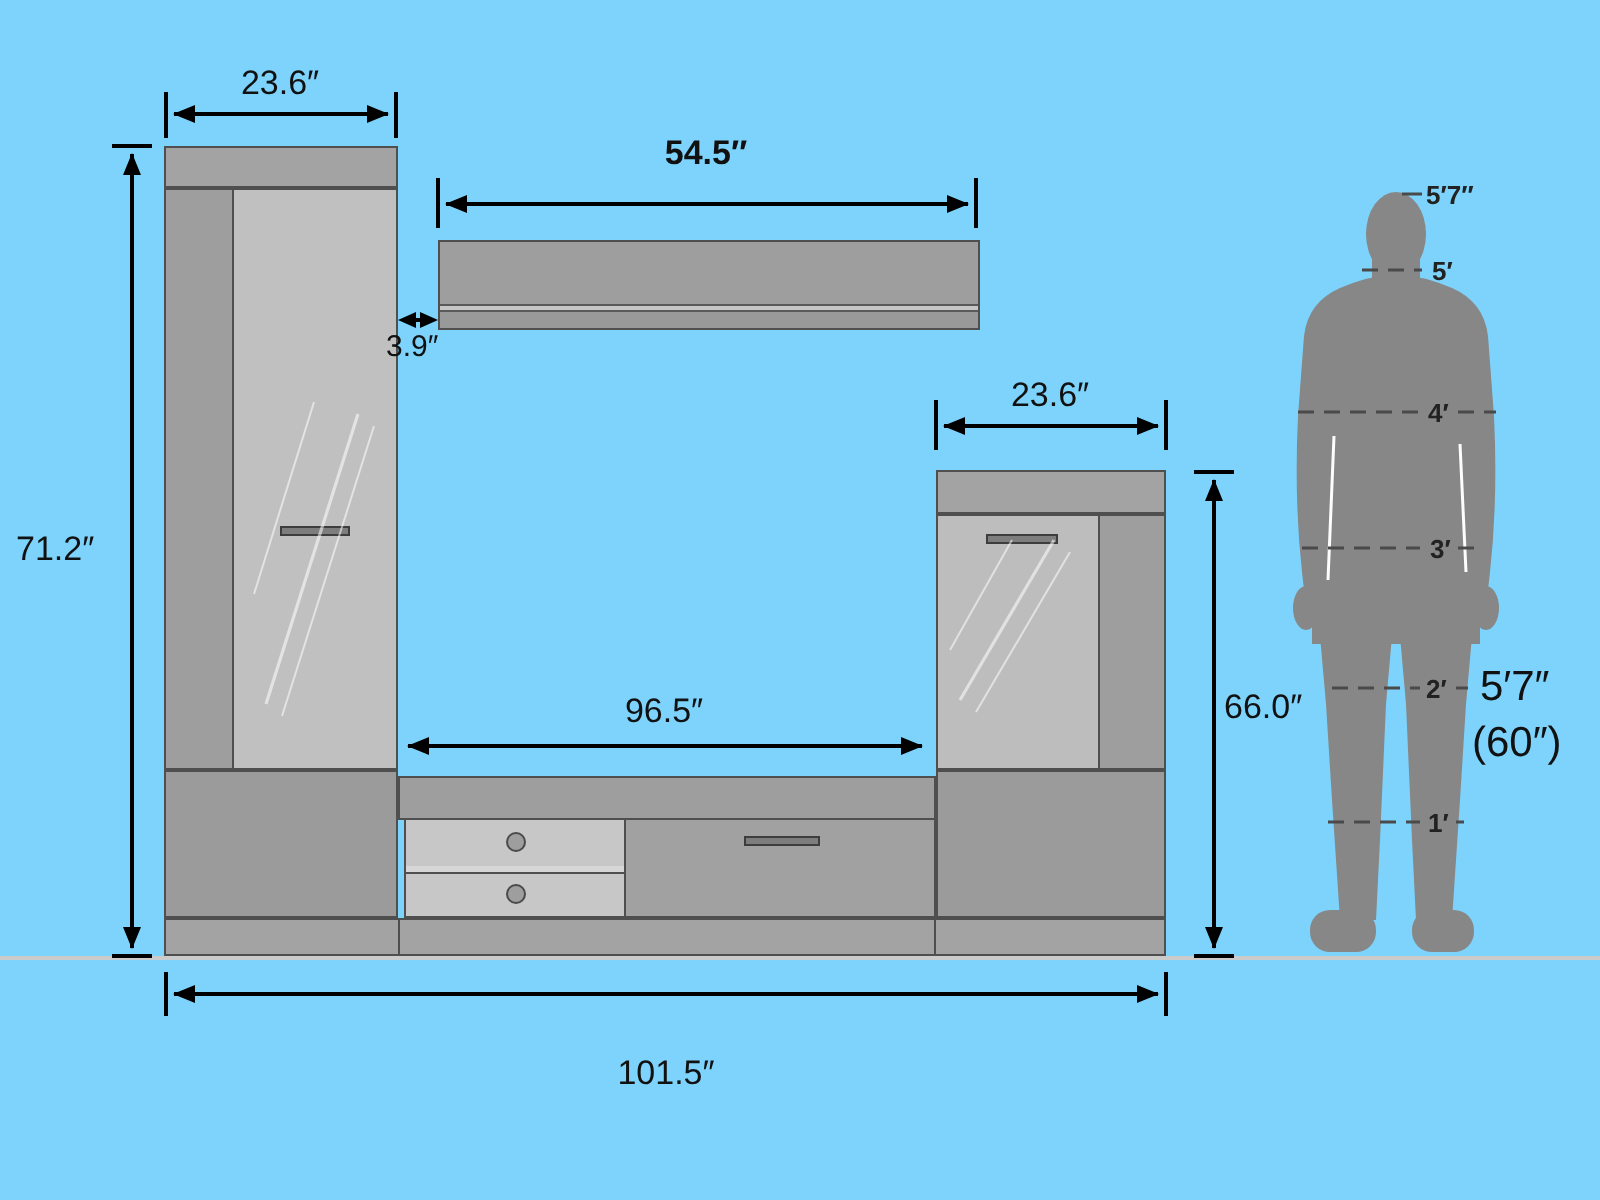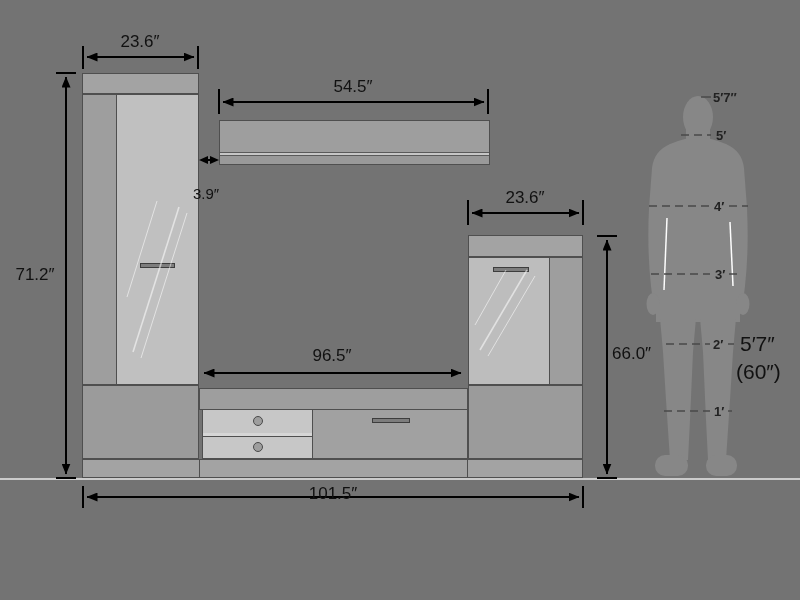--- a/index.html
+++ b/index.html
@@ -1,36 +1,36 @@
 <!DOCTYPE html>
 <html><head>
 <meta charset="utf-8">
 <style>
   html,body{margin:0;padding:0;background:#fff;}
-  #scene{position:relative;width:800px;height:600px;background:#737373;overflow:hidden;
+  #scene{position:relative;width:800px;height:600px;background:#7dd3fc;overflow:hidden;
          font-family:"Liberation Sans", sans-serif;color:#111;}
   .panel{position:absolute;box-sizing:border-box;border:1px solid #4f4f4f;}
   .p-band{background:#a3a3a3;}
   .p-stile{background:#9e9e9e;}
   .p-door{background:#c0c0c0;}
   .p-door-r{background:#bdbdbd;}
   .p-bottom{background:#9b9b9b;}
   .p-flap{background:#a1a1a1;}
   .p-drawer{background:#c7c7c7;}
   .p-plinth{background:#a3a3a3;}
   .handle{position:absolute;box-sizing:border-box;background:#7d7d7d;border:1px solid #3d3d3d;}
   .knob{position:absolute;box-sizing:border-box;width:10px;height:10px;border-radius:50%;
         background:#9e9e9e;border:1px solid #4a4a4a;}
   .divider{position:absolute;width:1px;background:#4f4f4f;}
   .rail{position:absolute;background:#d6d6d6;border-left:1px solid #4f4f4f;border-right:1px solid #4f4f4f;box-sizing:border-box;}
   #ground{position:absolute;left:0;top:478px;width:800px;height:2px;background:#cbcbcb;}
   svg.overlay{position:absolute;left:0;top:0;}
   .dim-label{position:absolute;font-size:17px;line-height:1;white-space:nowrap;}
   .dim-center{text-align:center;}
-  .dim-right{text-align:center;}
+  .dim-right{text-align:left;}
   .dim-small{font-size:15px;}
   .mark-label{position:absolute;font-size:13px;font-weight:600;line-height:1;color:#222;white-space:nowrap;}
   .note-label{position:absolute;font-size:21px;line-height:1;color:#111;white-space:nowrap;}
   .caption{position:absolute;font-size:17px;text-align:center;white-space:nowrap;}
 </style>
 </head>
 <body>
 
 <div id="scene">
 
@@ -138,27 +138,27 @@
       <line x1="607" y1="240" x2="607" y2="474" marker-start="url(#arw)" marker-end="url(#arw)"></line>
 
       <line x1="204" y1="373" x2="461" y2="373" marker-start="url(#arw)" marker-end="url(#arw)"></line>
 
       <path d="M83,486 V508 M583,486 V508"></path>
       <line x1="87" y1="497" x2="579" y2="497" marker-start="url(#arw)" marker-end="url(#arw)"></line>
     </g>
   </svg>
 
   <div class="dim-label dim-center" style="left:92px;top:33px;width:96px;">23.6″</div>
-  <div class="dim-label dim-center" style="left:305px;top:78px;width:96px;">54.5″</div>
-  <div class="dim-label dim-small" style="left:193px;top:166px;margin-top:20px;">3.9″</div>
+  <div class="dim-label dim-center" style="left:305px;top:68px;width:96px;font-weight:bold;">54.5″</div>
+  <div class="dim-label dim-small" style="left:193px;top:166px;">3.9″</div>
   <div class="dim-label dim-center" style="left:477px;top:189px;width:96px;">23.6″</div>
   <div class="dim-label dim-right" style="left:8px;top:266px;width:54px;">71.2″</div>
   <div class="dim-label" style="left:612px;top:345px;">66.0″</div>
   <div class="dim-label dim-center" style="left:284px;top:347px;width:96px;">96.5″</div>
-  <div class="dim-label dim-center" style="left:285px;top:485px;width:96px;">101.5″</div>
+  <div class="dim-label dim-center" style="left:285px;top:528px;width:96px;">101.5″</div>
 
   <div class="mark-label" style="left:713px;top:91px;">5′7″</div>
   <div class="mark-label" style="left:716px;top:129px;">5′</div>
   <div class="mark-label" style="left:714px;top:200px;">4′</div>
   <div class="mark-label" style="left:715px;top:268px;">3′</div>
   <div class="mark-label" style="left:713px;top:338px;">2′</div>
   <div class="mark-label" style="left:714px;top:405px;">1′</div>
   <div class="note-label" style="left:740px;top:333px;">5′7″</div>
   <div class="note-label" style="left:736px;top:361px;">(60″)</div>
 

